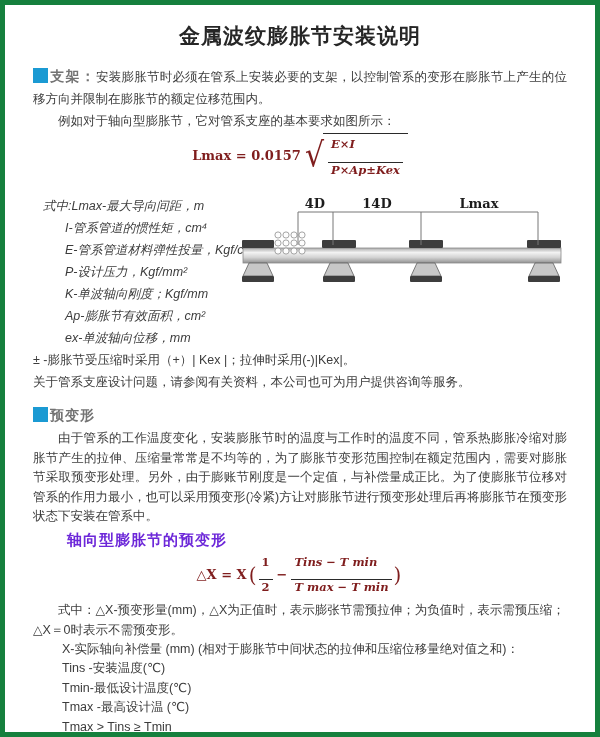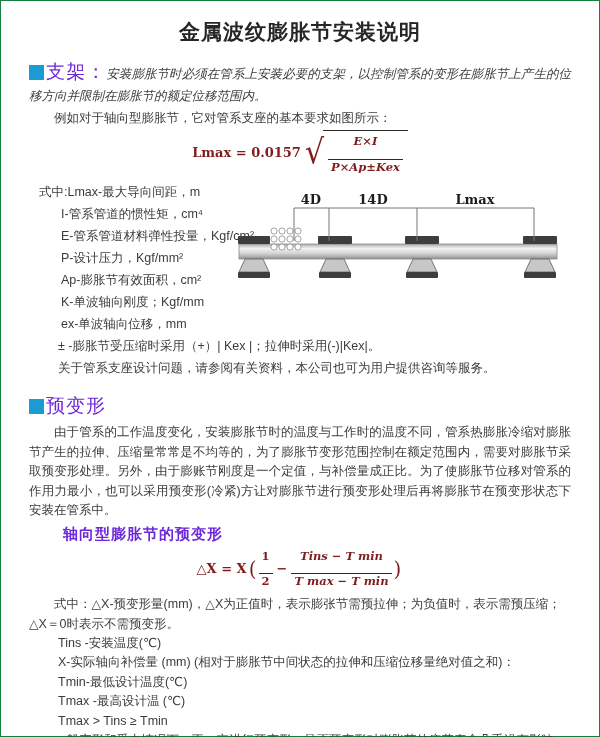--- a/index.html
+++ b/index.html
@@ -3,57 +3,57 @@
 <meta charset="utf-8">
 <style>
   html,body{margin:0;padding:0;}
   body{
     width:600px;height:737px;overflow:hidden;background:#ffffff;
     font-family:"Liberation Sans","DejaVu Sans",sans-serif;
     font-size:12.5px;color:#3c3c3c;
   }
   .page{
     position:relative;box-sizing:border-box;width:600px;height:737px;
-    padding:10px 28px 0 28px;border:1px solid #15803d;background:#fff;
+    padding:10px 28px 0 28px;border:5px solid #15803d;background:#fff;
   }
   .title{
     text-align:center;font-size:21px;font-weight:bold;color:#262626;
     letter-spacing:1px;margin:8px 0 16px 0;line-height:26px;
   }
-  .sec-head{font-size:19px;font-weight:normal;color:#6d28d9;letter-spacing:1px;}
+  .sec-head{font-size:14px;font-weight:bold;color:#737373;letter-spacing:1px;}
   .marker{
     display:inline-block;width:15px;height:15px;background:#1b9ad3;
     margin-right:2px;vertical-align:-2px;
   }
   .para{margin:0;text-align:justify;line-height:22px;}
   .indent{text-indent:2em;}
   .lead{margin:0;text-align:justify;line-height:22px;}
-  .lead .lead-text{font-weight:500;font-style:italic;}
+  .lead .lead-text{font-weight:500;}
   
   .formula-row{display:flex;justify-content:center;align-items:center;margin:0;}
   .f1{height:46px;}
   .formula{
     font-family:"DejaVu Serif","Liberation Serif",serif;
     font-weight:bold;color:#7f1d1d;font-size:13px;
     display:inline-flex;align-items:center;
   }
   .sqrt-sign{font-size:30px;font-weight:400;line-height:1;margin:0 -1px 0 4px;transform:scaleY(1.12);}
   .sqrt-body{display:inline-block;border-top:1.5px solid #2a2a2a;padding:2px 5px 0 5px;}
-  .frac{display:inline-flex;flex-direction:column;align-items:center;font-size:11.5px;line-height:1.25;gap:10px;}
+  .frac{display:inline-flex;flex-direction:column;font-size:11.5px;line-height:1.25;gap:10px;}
   .frac .num{padding:0 3px;}
   .frac .den{border-top:1px solid #2a2a2a;padding:0 3px;}
   .ital{font-style:italic;}
   .paren{font-size:20px;font-weight:400;margin:0 2px;}
   .op{margin:0 4px;}
   
-  .defs{line-height:22px;margin-top:6px;}
+  .defs{line-height:22px;margin-top:17px;font-style:italic;}
   .defs .d-first{margin-left:10px;}
   .defs .d-item{margin-left:32px;}
   .notes{line-height:22px;}
-  .notes div{margin-left:29px;}
+  .notes div{}
   
   .diagram{position:absolute;left:236px;top:190px;}
   
   .sec2{margin-top:14px;}
   .body-dense{margin:4px 0 0 0;text-align:justify;line-height:19.5px;}
   .sub-head{
     font-size:15px;font-weight:bold;color:#6d28d9;letter-spacing:1px;margin:4px 0 0 34px;font-family:Liberation Serif, serif;
   }
   .f2{height:50px;}
   .dense{line-height:20px;margin:0;}
@@ -82,22 +82,22 @@
         </span>
       </span>
     </span>
   </div>
 
   <div class="defs">
     <div class="d-first">式中:Lmax-最大导向间距，m</div>
     <div class="d-item">I-管系管道的惯性矩，cm⁴</div>
     <div class="d-item">E-管系管道材料弹性投量，Kgf/cm²</div>
     <div class="d-item">P-设计压力，Kgf/mm²</div>
+    <div class="d-item">K-单波轴向刚度；Kgf/mm</div>
     <div class="d-item">Ap-膨胀节有效面积，cm²</div>
-    <div class="d-item">K-单波轴向刚度；Kgf/mm</div>
     <div class="d-item">ex-单波轴向位移，mm</div>
   </div>
 
   <div class="notes">
     <div>± -膨胀节受压缩时采用（+）| Kex |；拉伸时采用(-)|Kex|。</div>
     <div>关于管系支座设计问题，请参阅有关资料，本公司也可为用户提供咨询等服务。</div>
   </div>
 
   <svg class="diagram" width="362" height="102" viewBox="0 0 362 102">
     <defs>
@@ -181,22 +181,22 @@
         <span class="num">Tins − T min</span>
         <span class="den">T max − T min</span>
       </span>
       <span class="paren">)</span>
     </span>
   </div>
 
   <p class="dense indent">式中：△X-预变形量(mm)，△X为正值时，表示膨张节需预拉伸；为负值时，表示需预压缩；△X＝0时表示不需预变形。</p>
 
   <div class="items">
+    <div>X-实际轴向补偿量 (mm) (相对于膨胀节中间状态的拉伸和压缩位移量绝对值之和)：</div>
     <div>Tins -安装温度(℃)</div>
-    <div>X-实际轴向补偿量 (mm) (相对于膨胀节中间状态的拉伸和压缩位移量绝对值之和)：</div>
     <div>Tmin-最低设计温度(℃)</div>
     <div>Tmax -最高设计温 (℃)</div>
     <div>Tmax &gt; Tins ≥ Tmin</div>
   </div>
 
   <p class="dense indent" style="line-height:19.5px">一般变形和受力情况下，不一定进行预变形，足否预变形对膨胀节的疲劳寿命几乎没有影响。</p>
 
 </div>
 
 </body></html>

